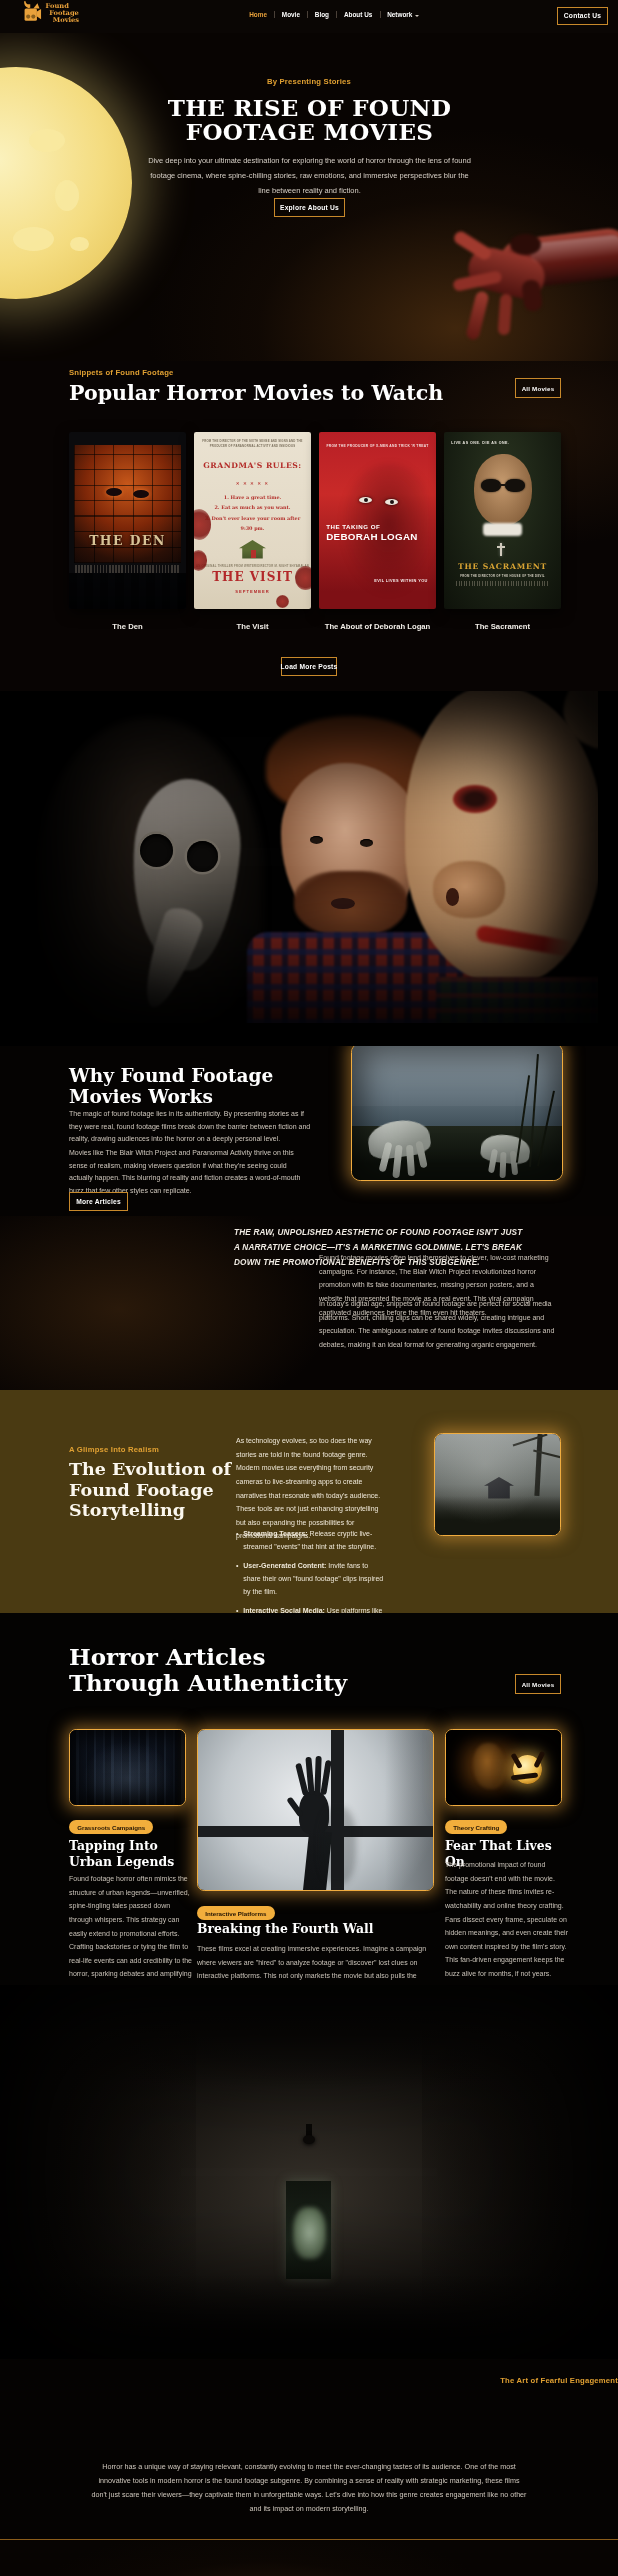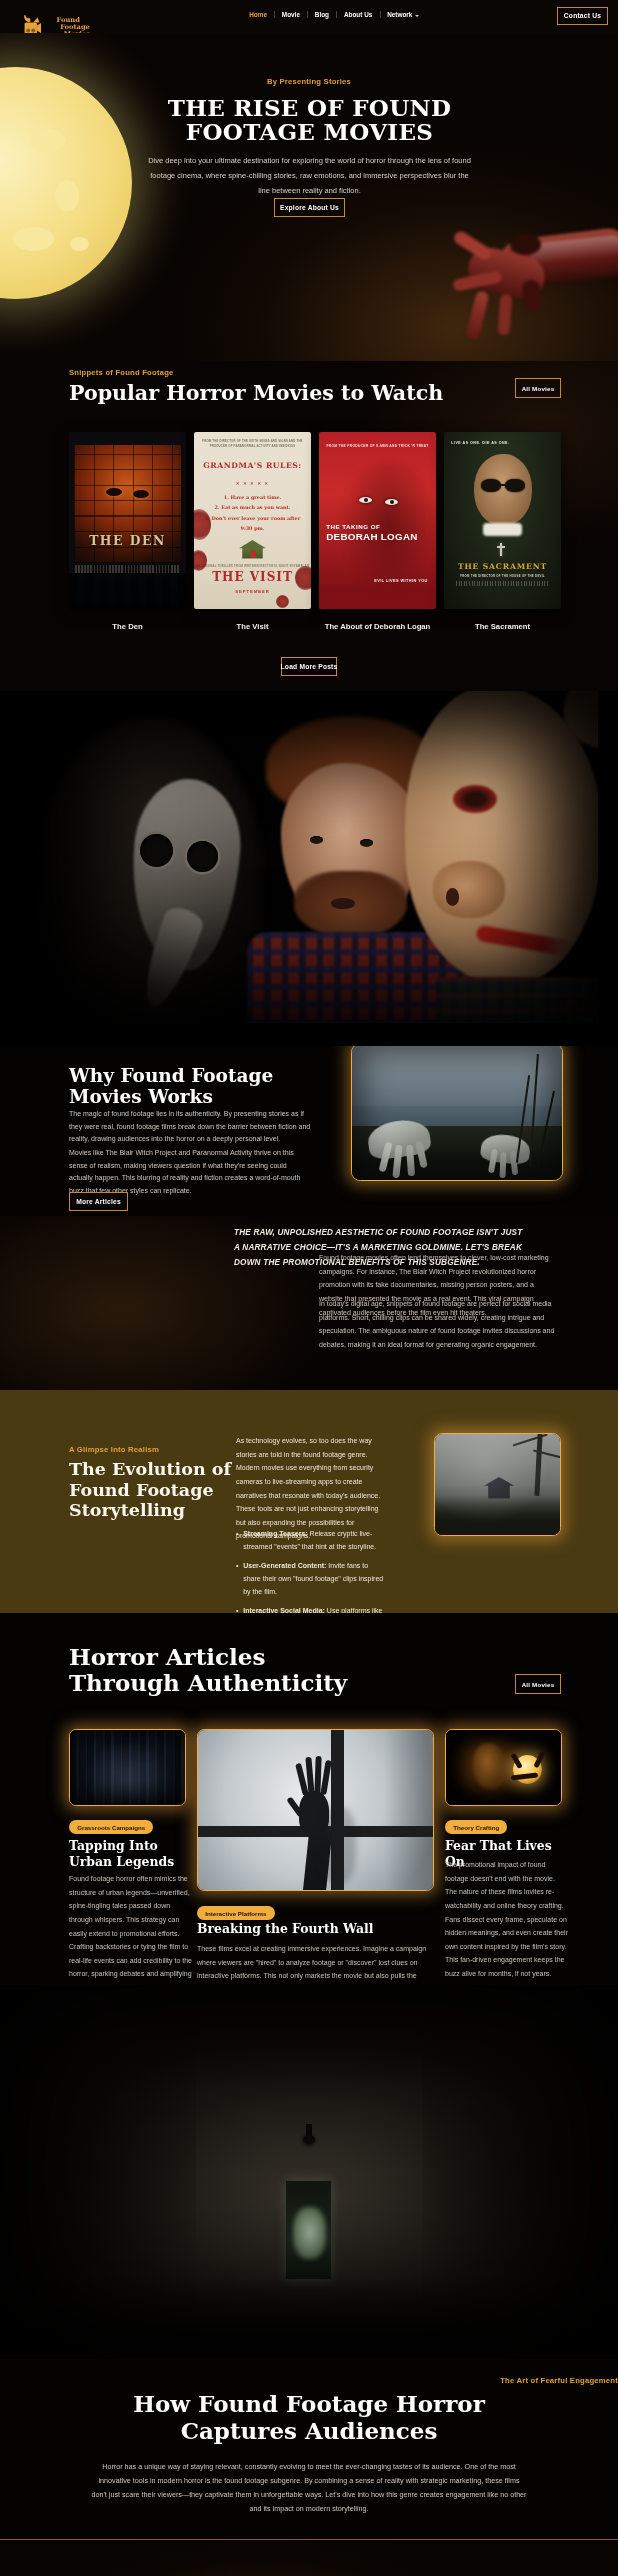--- a/index.html
+++ b/index.html
@@ -161,21 +161,21 @@
   .contact{height:258px;background:#070402;}
   .contact-glow{left:31px;top:-20.6px;width:515px;height:289px;
      background:radial-gradient(ellipse at 45% 50%,rgba(130,80,30,.5),rgba(30,16,6,.2) 50%,rgba(0,0,0,0) 70%);}
 </style>
 </head>
 <body>
 
 <div class="page">
 
   <section class="hdr">
-    <div class="abs" style="left:22px;top:14px;display:flex;gap:14px;align-items:center;justify-content:space-between;">
+    <div class="abs" style="left:22px;top:0;display:flex;gap:3px;align-items:center;justify-content:space-between;">
       <span>
         <svg width="20.6" height="25" viewBox="0 0 40 48">
           <path d="M4 2 C4 12 10 16 16 15 L16 8 C10 9 7 6 7 2 Z" fill="#E9A13B"></path>
           <path d="M30 6 L22 16 L34 16 Z" fill="#E9A13B"></path>
           <rect x="5" y="16" width="24" height="24" rx="3" fill="#E9A13B"></rect>
           <path d="M29 22 L37 17 L37 37 L29 32 Z" fill="#E9A13B"></path>
           <circle cx="12" cy="32" r="4" fill="#8A5F1D"></circle>
           <circle cx="22" cy="32" r="4" fill="#8A5F1D"></circle>
         </svg>
       </span>
@@ -490,24 +490,20 @@
                 box-shadow:0 0 11.3px rgba(140,170,140,.25);"></div>
     <div style="left:293px;top:222px;width:33px;height:52px;border-radius:40%;filter:blur(2.1px);
                 background:radial-gradient(ellipse,#9FB29A,#5F7258 60%,rgba(40,55,38,0));"></div>
     <div style="left:306px;top:139px;width:6.2px;height:13.4px;background:#090806;"></div>
     <div style="left:303px;top:150px;width:12.4px;height:9.3px;border-radius:50%;background:#0C0A08;box-shadow:0 1px 4.1px rgba(0,0,0,.9);"></div>
     <div style="left:0;top:0;right:0;bottom:0;box-shadow:inset 0 0 113px 46px #000;"></div>
   </section>
 
   <section class="captures">
     <div class="abs eyebrow" style="left:0;right:0;top:16.5px;text-align:right;">The Art of Fearful Engagement</div>
-    <h2 class="h2 serif abs" style="left:77px;width:464px;top:31px;">
-      <span style="display:block;">How Found Footage Horror</span>
-      <span style="display:block;">Captures Audiences</span>
-    </h2>
     <p class="abs body-text" style="left:90px;top:101px;width:438px;margin:0;text-align:center;font-size:7.2px;line-height:1.95;">Horror has a unique way of staying relevant, constantly evolving to meet the ever-changing tastes of its audience. One of the most innovative tools in modern horror is the found footage subgenre. By combining a sense of reality with strategic marketing, these films don't just scare their viewers—they captivate them in unforgettable ways. Let's dive into how this genre creates engagement like no other and its impact on modern storytelling.</p>
   </section>
 
   <section class="contact">
     <div class="abs contact-glow"></div>
 
   </section>
 
 </div>
 

